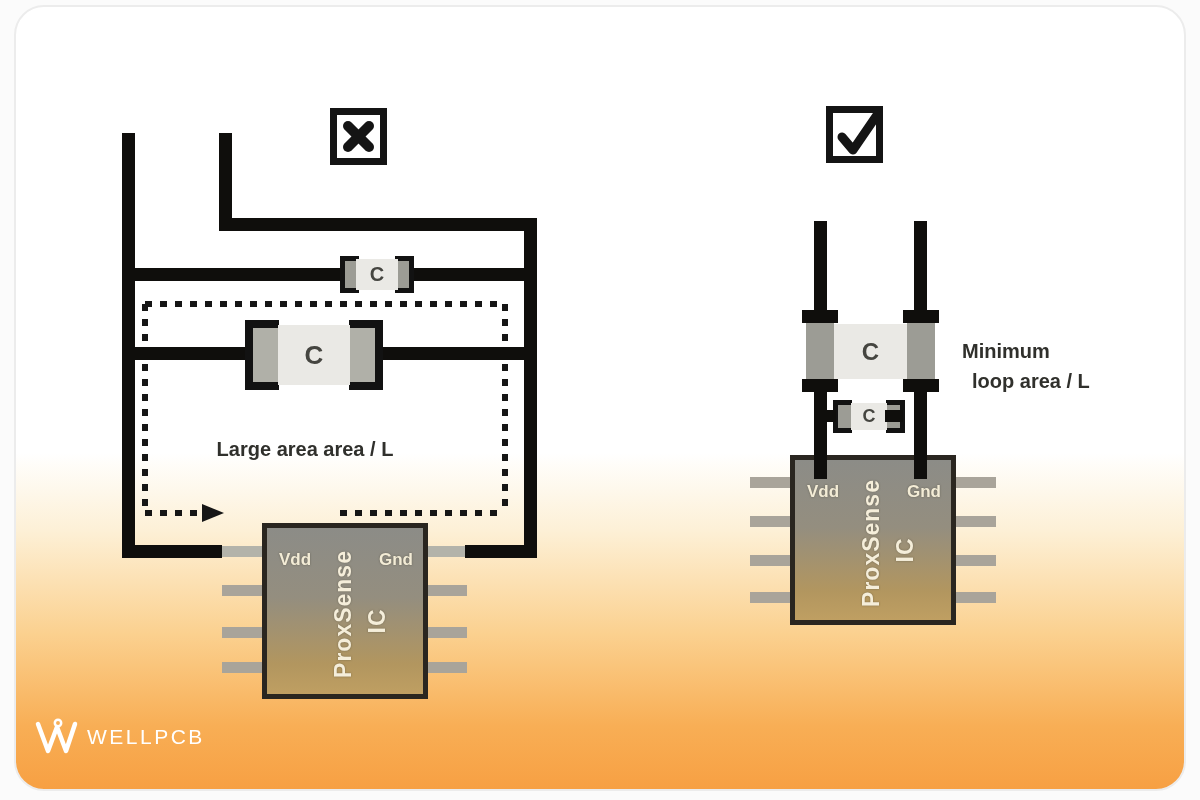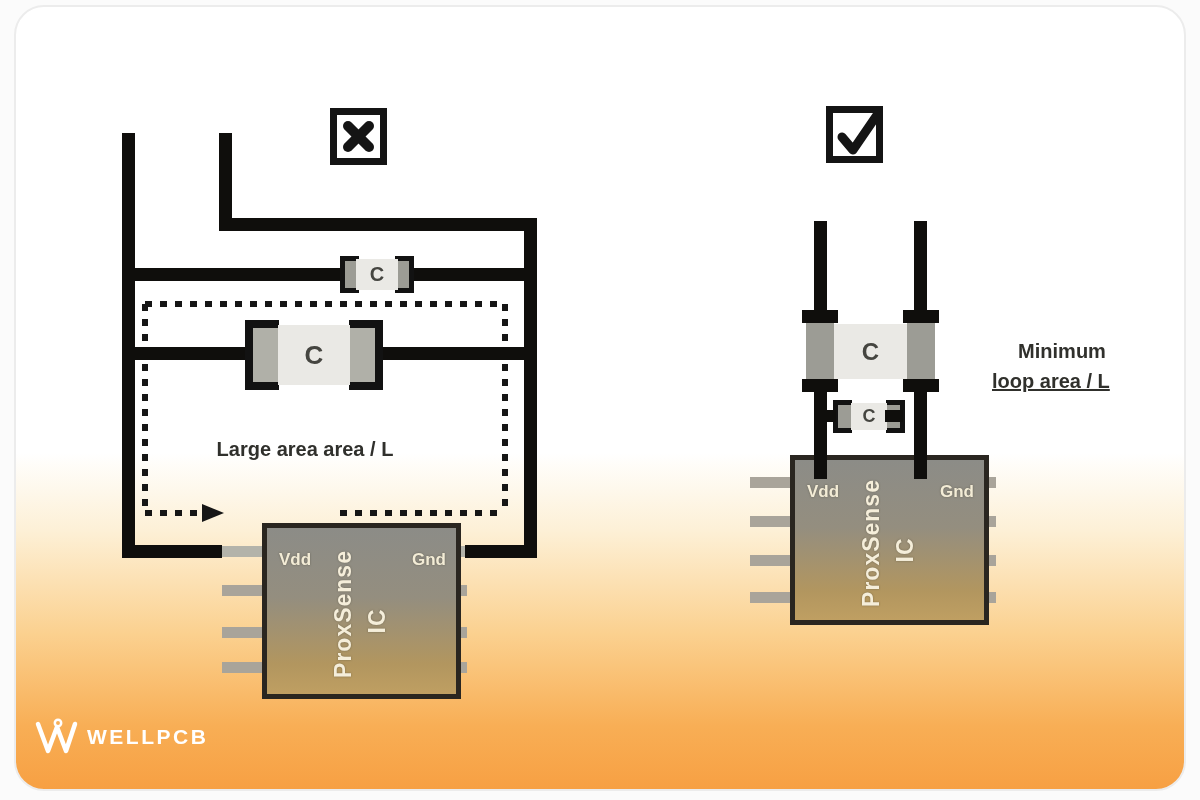--- a/index.html
+++ b/index.html
@@ -16,21 +16,21 @@
   .abs{position:absolute;}
   .trace{position:absolute;background:#0f0e0c;z-index:3;}
   .pin{position:absolute;height:11px;background:#a9a49a;z-index:1;}
   .pin.light{background:#b3b3aa;}
   .verdict{
     position:absolute;width:57px;height:57px;box-sizing:border-box;
     border:7px solid #141414;background:#ffffff;z-index:5;
   }
   .verdict svg{position:absolute;left:0;top:0;overflow:visible;}
   .chip{
-    position:absolute;width:199px;box-sizing:border-box;z-index:2;
+    position:absolute;width:166px;box-sizing:border-box;z-index:2;
     border:5px solid #2a2620;
     background:linear-gradient(180deg,#8c8c87 0%,#948e7f 42%,#b2965f 82%,#bf9f62 100%);
   }
   .chip-pin-label{
     position:absolute;font-weight:bold;font-size:17px;color:#f3ecd6;z-index:4;
     text-shadow:0 0 2px rgba(60,55,40,.55);
   }
   .vtext{
     position:absolute;font-weight:bold;color:#f5eeda;white-space:nowrap;
     transform:translate(-50%,-50%) rotate(-90deg);letter-spacing:1px;
@@ -45,21 +45,21 @@
   .bracket.left{border-left:8px solid #121212;border-top:8px solid #121212;border-bottom:8px solid #121212;}
   .bracket.right{border-right:8px solid #121212;border-top:8px solid #121212;border-bottom:8px solid #121212;}
   .bracket.small{background:#9c9c95;}
   .bracket.small.left{border-left:5px solid #121212;border-top:5px solid #121212;border-bottom:5px solid #121212;}
   .bracket.small.right{border-right:5px solid #121212;border-top:5px solid #121212;border-bottom:5px solid #121212;}
   .term{position:absolute;background:#9c9c95;z-index:4;}
   .stub{position:absolute;background:#0f0e0c;z-index:5;}
   .caption{font-weight:bold;color:#30302c;font-size:20px;z-index:6;}
   .dash-svg{position:absolute;z-index:2;}
   .brand{position:absolute;left:34px;top:718px;display:flex;align-items:center;gap:9px;z-index:7;}
-  .brand-text{color:#ffffff;font-weight:bold;font-size:21px;letter-spacing:2.5px;text-align:right;}
+  .brand-text{color:#ffffff;font-weight:normal;font-size:21px;letter-spacing:2.5px;text-align:right;}
 </style>
 </head>
 <body>
 
 <div class="card"></div>
 
 <div>
 
   <div class="verdict" style="left:330px;top:108px;">
     <svg width="43" height="43" viewBox="0 0 43 43">
@@ -134,22 +134,22 @@
   <div class="cap-body" style="left:834px;top:324px;width:73px;height:55px;font-size:24px;">C</div>
 
   <div class="stub" style="left:818px;top:410px;width:18px;height:12px;"></div>
   <div class="stub" style="left:885px;top:410px;width:18px;height:12px;"></div>
 
   <div class="bracket small left" style="left:833px;top:400px;width:19px;height:33px;"></div>
   <div class="bracket small right" style="left:886px;top:400px;width:19px;height:33px;"></div>
   <div class="cap-body" style="left:851px;top:403px;width:36px;height:27px;font-size:18px;">C</div>
 
   <div class="abs caption" style="left:962px;top:336px;width:200px;line-height:30px;">
-    <div style="text-align:center;">Minimum</div>
-    <div style="margin-left:30px;text-decoration:underline;">loop area / L</div>
+    <div style="">Minimum</div>
+    <div style="margin-left:10px;">loop area / L</div>
   </div>
 
   <div class="pin" style="left:750px;top:477px;width:40px;"></div>
   <div class="pin" style="left:750px;top:516px;width:40px;"></div>
   <div class="pin" style="left:750px;top:555px;width:40px;"></div>
   <div class="pin" style="left:750px;top:592px;width:40px;"></div>
   <div class="pin" style="left:956px;top:477px;width:40px;"></div>
   <div class="pin" style="left:956px;top:516px;width:40px;"></div>
   <div class="pin" style="left:956px;top:555px;width:40px;"></div>
   <div class="pin" style="left:956px;top:592px;width:40px;"></div>

